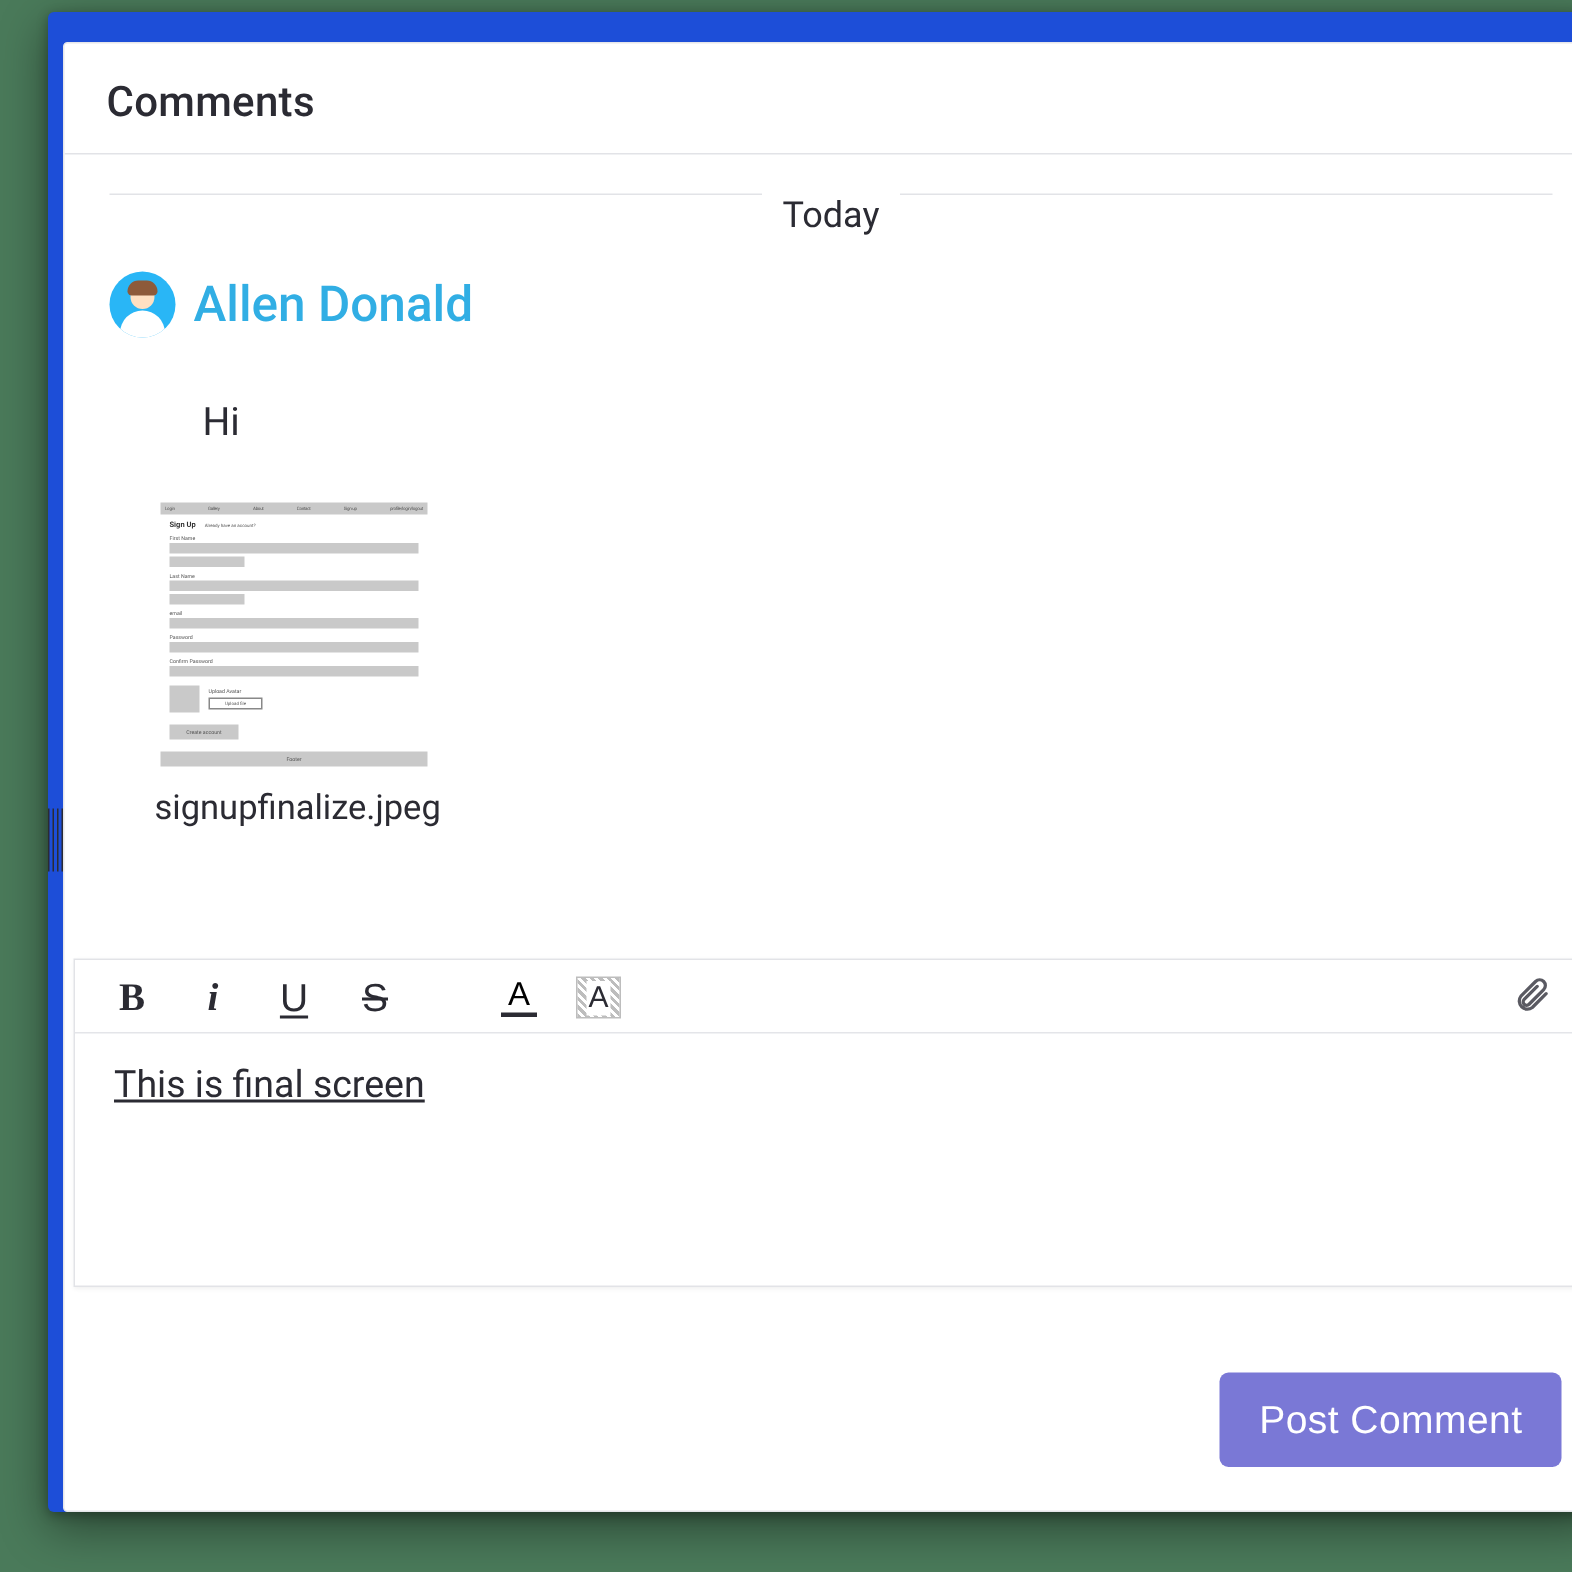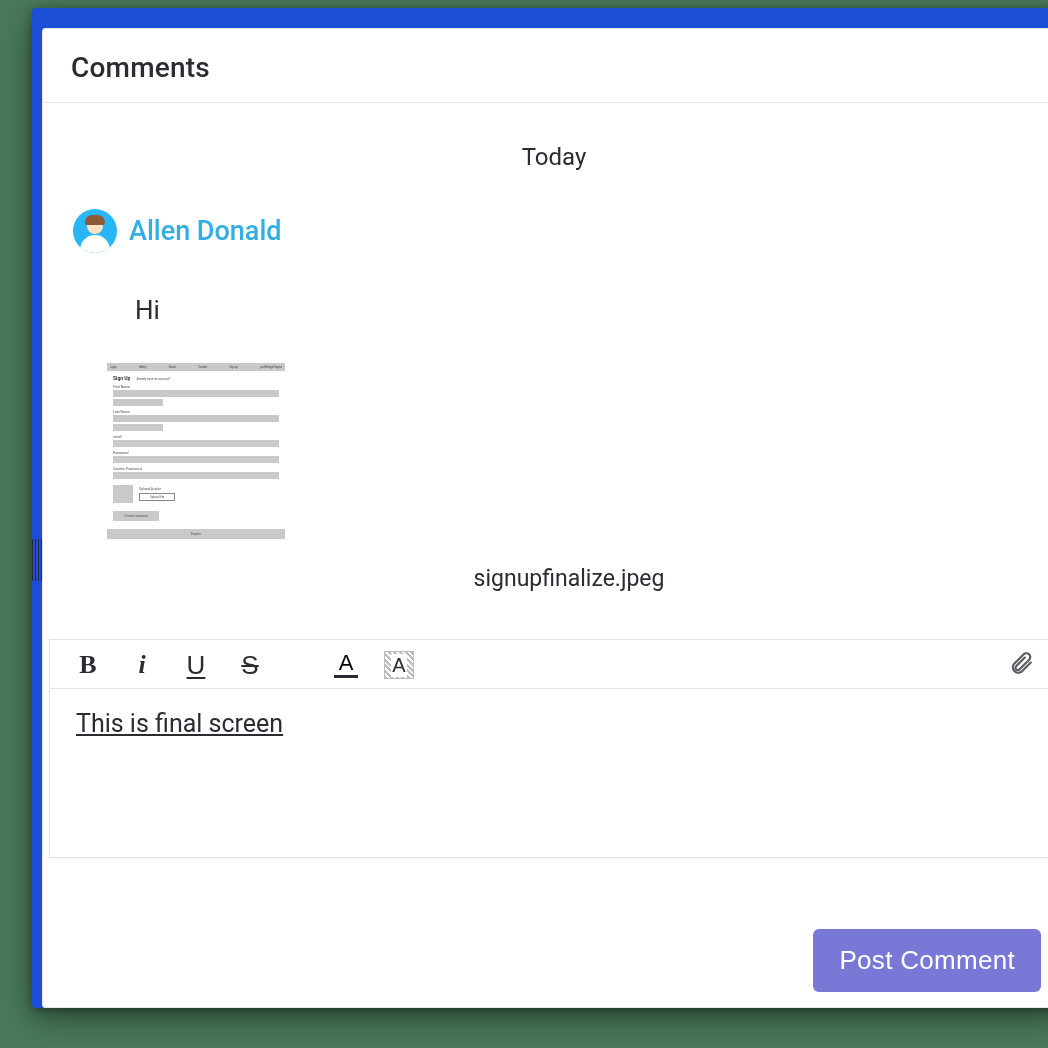--- a/index.html
+++ b/index.html
@@ -35,24 +35,23 @@
     border-bottom: 1px solid #e2e3e7;
   }
   .panel-title {
     font-size: 28px;
     font-weight: 500;
     color: #2b2b33;
     letter-spacing: 0.2px;
   }
   .date-divider {
     display: flex;
-    align-items: center;
+    align-items: flex-start;
     margin: 26px 30px 24px 30px;
     gap: 14px;
-    flex-direction: column;
   }
   .date-line {
     flex: 1;
     height: 1px;
     background: #e2e3e7;
   }
   .date-text {
     font-size: 24px;
     color: #2b2b33;
     font-weight: 400;
@@ -100,21 +99,21 @@
     left: 50%;
     top: 6px;
     transform: translateX(-50%);
     width: 20px;
     height: 10px;
     background: #8d5a3a;
     border-radius: 10px 10px 4px 4px;
     z-index: 1;
   }
   .author-name {
-    font-size: 27px;
+    font-size: 33px;
     font-weight: 500;
     color: #31aee4;
   }
   .comment-body {
     margin: 30px 30px 12px 92px;
   }
   .comment-text {
     font-size: 26px;
     color: #2b2b33;
     font-weight: 400;
@@ -147,23 +146,22 @@
   .thumb-upload-row{display:flex; gap:6px; align-items:center; margin-top:6px;}
   .thumb-avatar-box{width:20px;height:18px;background:#c9c9c9;}
   .thumb-upload-label{font-size:3.5px;color:#555;}
   .thumb-upload-btn{height:8px;width:36px;border:0.7px solid #888;font-size:3px;display:flex;align-items:center;justify-content:center;color:#555;margin-top:2px;}
   .thumb-create{height:10px;width:46px;background:#c9c9c9;font-size:3.5px;display:flex;align-items:center;justify-content:center;color:#555;margin-top:8px;}
   .thumb-footer{height:10px;background:#c9c9c9;margin-top:8px;display:flex;align-items:center;justify-content:center;font-size:3.5px;color:#555;}
   .dense{letter-spacing:-0.2px;}
   .attachment-name {
     font-size: 23px;
     color: #2b2b33;
-    margin-top: 24px;
+    margin-top: 12px;
     font-weight: 400;
-    text-align: center;
   }
 
   
   .drag-handle {
     position: absolute;
     left: 0px;
     top: 528px;
     width: 10px;
     height: 48px;
     display:flex;
@@ -227,21 +225,20 @@
     font-size: 25px;
     color: #2b2b33;
     outline: none;
     text-decoration: underline;
   }
 
   .post-row {
     position:absolute;
     right: 24px;
     top: 886px;
-    margin-top: 14px;
   }
   .post-btn {
     background: #7a78d6;
     color: #fff;
     font-size: 26px;
     font-weight: 400;
     border: none;
     border-radius: 6px;
     padding: 16px 26px;
     cursor: pointer;

